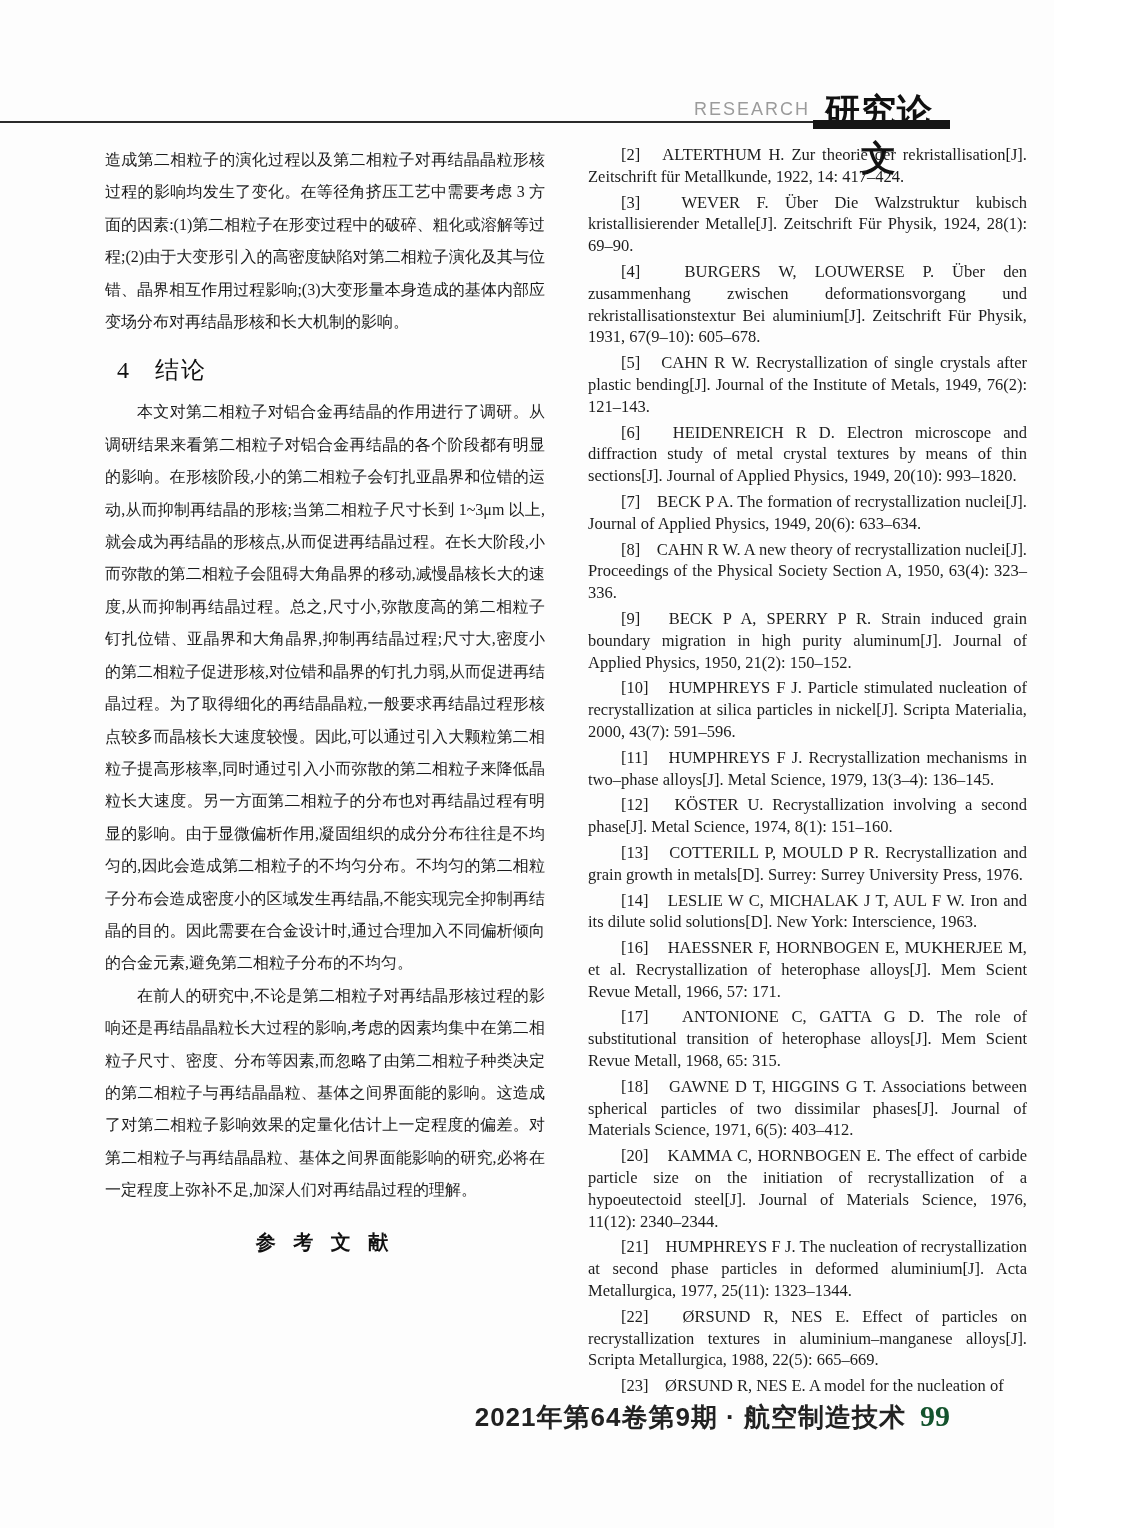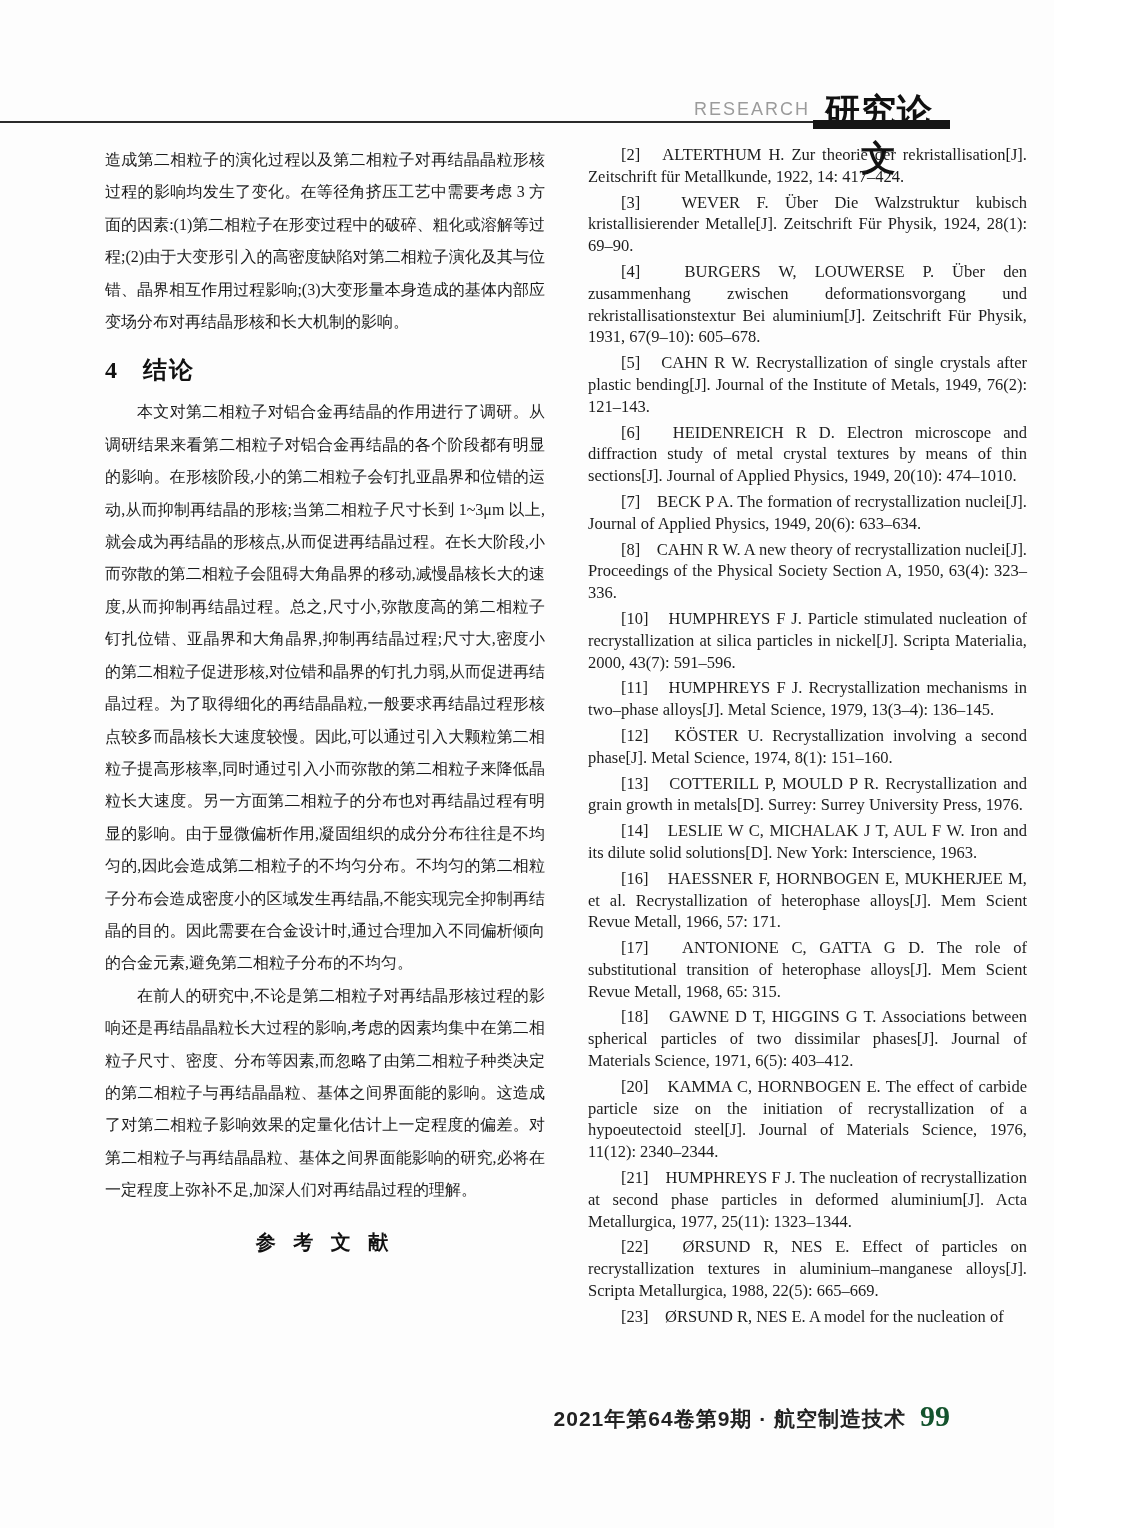--- a/index.html
+++ b/index.html
@@ -36,22 +36,22 @@
   }
   .col{width:440px;}
   .col-right{width:443px;}
   .body-par{
     margin:0;
     font-size:16px;line-height:32.4px;
     text-align:justify;
   }
   .body-par.indent{text-indent:2em;}
   .section-heading{
-    margin:16px 0 10px 0;
-    font-size:24px;font-weight:bold;color:#111;
+    margin:16px 0 10px 12px;
+    font-size:24px;font-weight:normal;color:#111;
   }
   .section-heading .num{
     font-family:"Liberation Serif","DejaVu Serif",serif;
     margin-right:26px;
   }
   .section-heading .ttl{
     font-family:"Liberation Sans","DejaVu Sans",sans-serif;
     letter-spacing:2px;
   }
   .refs-heading{
@@ -64,21 +64,21 @@
     margin:0 4px 4px 0;
     font-size:16.5px;line-height:21.8px;
     text-align:justify;text-indent:2em;
   }
   
   .footer{
     position:absolute;right:104px;top:1399px;
     display:flex;align-items:baseline;gap:14px;
   }
   .footer-journal{
-    font-size:21px;font-weight:bold;color:#222;
+    font-size:26px;font-weight:bold;color:#222;
     font-family:"Liberation Sans","DejaVu Sans",sans-serif;
     letter-spacing:1px;
   }
   .footer-page{
     font-size:30px;font-weight:bold;color:#14532d;
     font-family:"Liberation Serif","DejaVu Serif",serif;
   }
 </style>
 </head>
 <body>
@@ -109,26 +109,27 @@
     <div class="col-right">
 
         <p class="ref-par">[2]　ALTERTHUM H. Zur theorie der rekristallisation[J]. Zeitschrift für Metallkunde, 1922, 14: 417–424.</p>
 
         <p class="ref-par">[3]　WEVER F. Über Die Walzstruktur kubisch kristallisierender Metalle[J]. Zeitschrift Für Physik, 1924, 28(1): 69–90.</p>
 
         <p class="ref-par">[4]　BURGERS W, LOUWERSE P. Über den zusammenhang zwischen deformationsvorgang und rekristallisationstextur Bei aluminium[J]. Zeitschrift Für Physik, 1931, 67(9–10): 605–678.</p>
 
         <p class="ref-par">[5]　CAHN R W. Recrystallization of single crystals after plastic bending[J]. Journal of the Institute of Metals, 1949, 76(2): 121–143.</p>
 
-        <p class="ref-par">[6]　HEIDENREICH R D. Electron microscope and diffraction study of metal crystal textures by means of thin sections[J]. Journal of Applied Physics, 1949, 20(10): 474–1010.</p>
+        <p class="ref-par">[6]　HEIDENREICH R D. Electron microscope and diffraction study of metal crystal textures by means of thin sections[J]. Journal of Applied Physics, 1949, 20(10): 993–1820.</p>
 
         <p class="ref-par">[7]　BECK P A. The formation of recrystallization nuclei[J]. Journal of Applied Physics, 1949, 20(6): 633–634.</p>
 
         <p class="ref-par">[8]　CAHN R W. A new theory of recrystallization nuclei[J]. Proceedings of the Physical Society Section A, 1950, 63(4): 323–336.</p>
 
+        <p class="ref-par">[9]　BECK P A, SPERRY P R. Strain induced grain boundary migration in high purity aluminum[J]. Journal of Applied Physics, 1950, 21(2): 150–152.</p>
 
         <p class="ref-par">[10]　HUMPHREYS F J. Particle stimulated nucleation of recrystallization at silica particles in nickel[J]. Scripta Materialia, 2000, 43(7): 591–596.</p>
 
         <p class="ref-par">[11]　HUMPHREYS F J. Recrystallization mechanisms in two–phase alloys[J]. Metal Science, 1979, 13(3–4): 136–145.</p>
 
         <p class="ref-par">[12]　KÖSTER U. Recrystallization involving a second phase[J]. Metal Science, 1974, 8(1): 151–160.</p>
 
         <p class="ref-par">[13]　COTTERILL P, MOULD P R. Recrystallization and grain growth in metals[D]. Surrey: Surrey University Press, 1976.</p>
 
         <p class="ref-par">[14]　LESLIE W C, MICHALAK J T, AUL F W. Iron and its dilute solid solutions[D]. New York: Interscience, 1963.</p>

